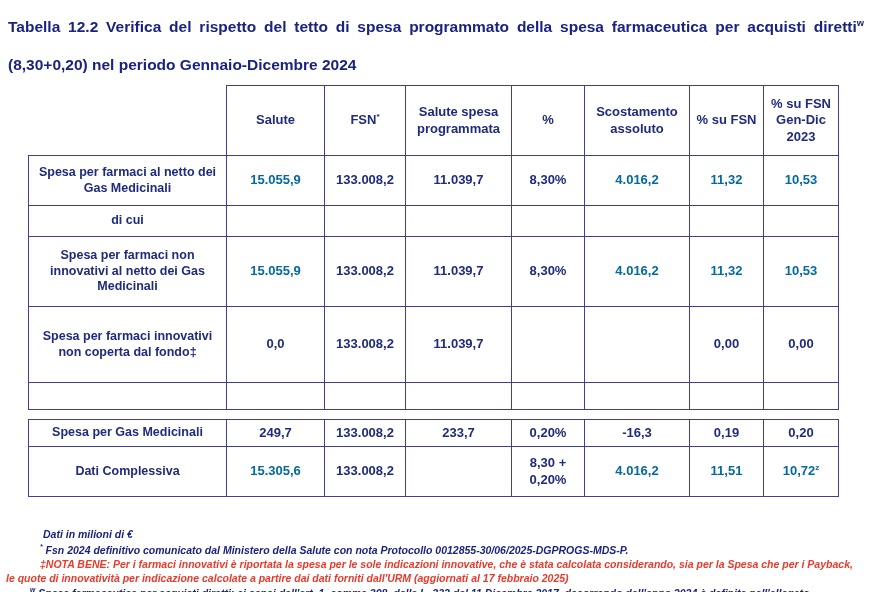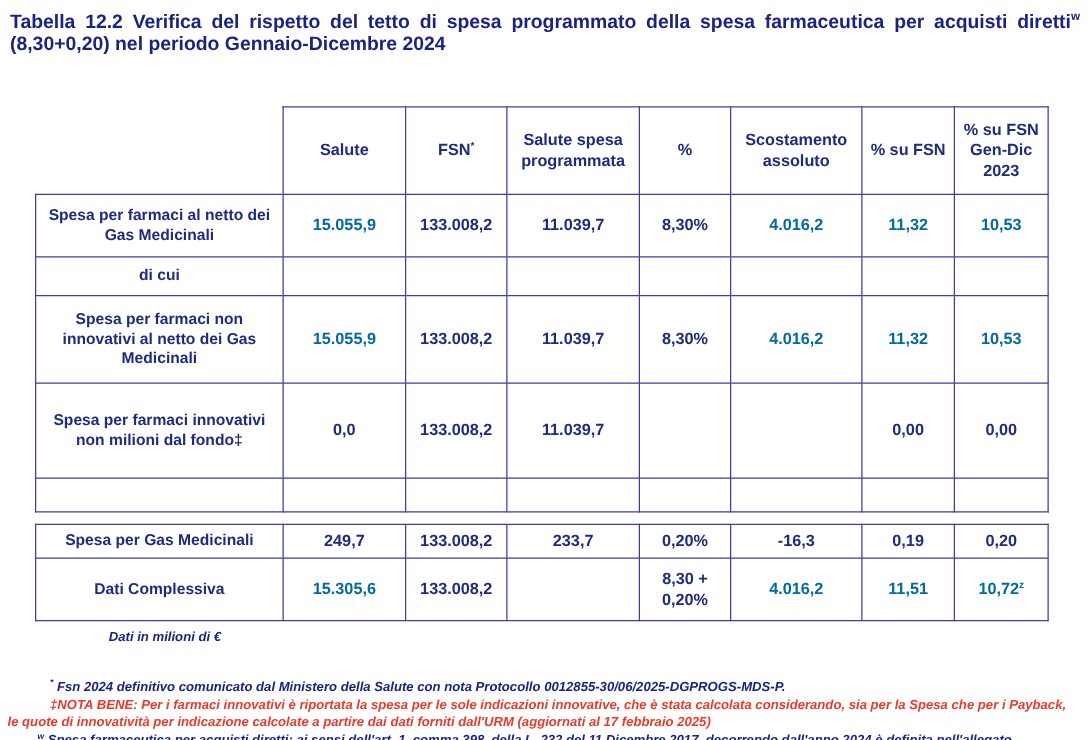--- a/index.html
+++ b/index.html
@@ -9,21 +9,21 @@
     background: #ffffff;
     overflow: hidden;
     font-family: "Liberation Sans", sans-serif;
   }
   .title {
     position: absolute;
     left: 8px; top: 4px; width: 856px;
     color: #1b2380;
     font-size: 15.5px;
     font-weight: 700;
-    line-height: 18px;
+    line-height: 38px;
     text-align: justify;
   }
   .title sup { font-size: 0.6em; }
   table {
     position: absolute;
     left: 28px;
     border-collapse: collapse;
     table-layout: fixed;
   }
   #tbl-main   { top: 85px; }
@@ -46,21 +46,21 @@
   .c0 { width: 198px; } .c1 { width: 98px; } .c2 { width: 81px; }
   .c3 { width: 106px; } .c4 { width: 73px; } .c5 { width: 105px; }
   .c6 { width: 74px; }  .c7 { width: 75px; }
   .note {
     position: absolute;
     font-style: italic;
     font-weight: 700;
     font-size: 10.5px;
     color: #1b2380;
   }
-  .units { left: 43px; top: 504px; margin-left: 44px; }
+  .units { left: 43px; top: 528px; }
   .fn1   { left: 40px; top: 543px; }
   .fn1 sup, .fn3 sup { font-size: 0.65em; }
   .fn2 {
     left: 6px; top: 557px; width: 848px;
     color: #e93a2b;
     text-indent: 34px;
     line-height: 14px;
     font-style: italic;
   }
   .fn3 { left: 30px; top: 586px; white-space: nowrap; }
@@ -116,21 +116,21 @@
     <td class="lbl">Spesa per farmaci non innovativi al netto dei Gas Medicinali</td>
     <td class="red">15.055,9</td>
     <td>133.008,2</td>
     <td>11.039,7</td>
     <td>8,30%</td>
     <td class="red">4.016,2</td>
     <td class="red">11,32</td>
     <td class="red">10,53</td>
   </tr>
   <tr style="height:76px">
-    <td class="lbl">Spesa per farmaci innovativi non milioni dal fondo‡</td>
+    <td class="lbl">Spesa per farmaci innovativi non coperta dal fondo‡</td>
     <td>0,0</td>
     <td>133.008,2</td>
     <td>11.039,7</td>
     <td></td>
     <td></td>
     <td>0,00</td>
     <td>0,00</td>
   </tr>
   <tr style="height:27px">
     <td class="lbl"></td>

